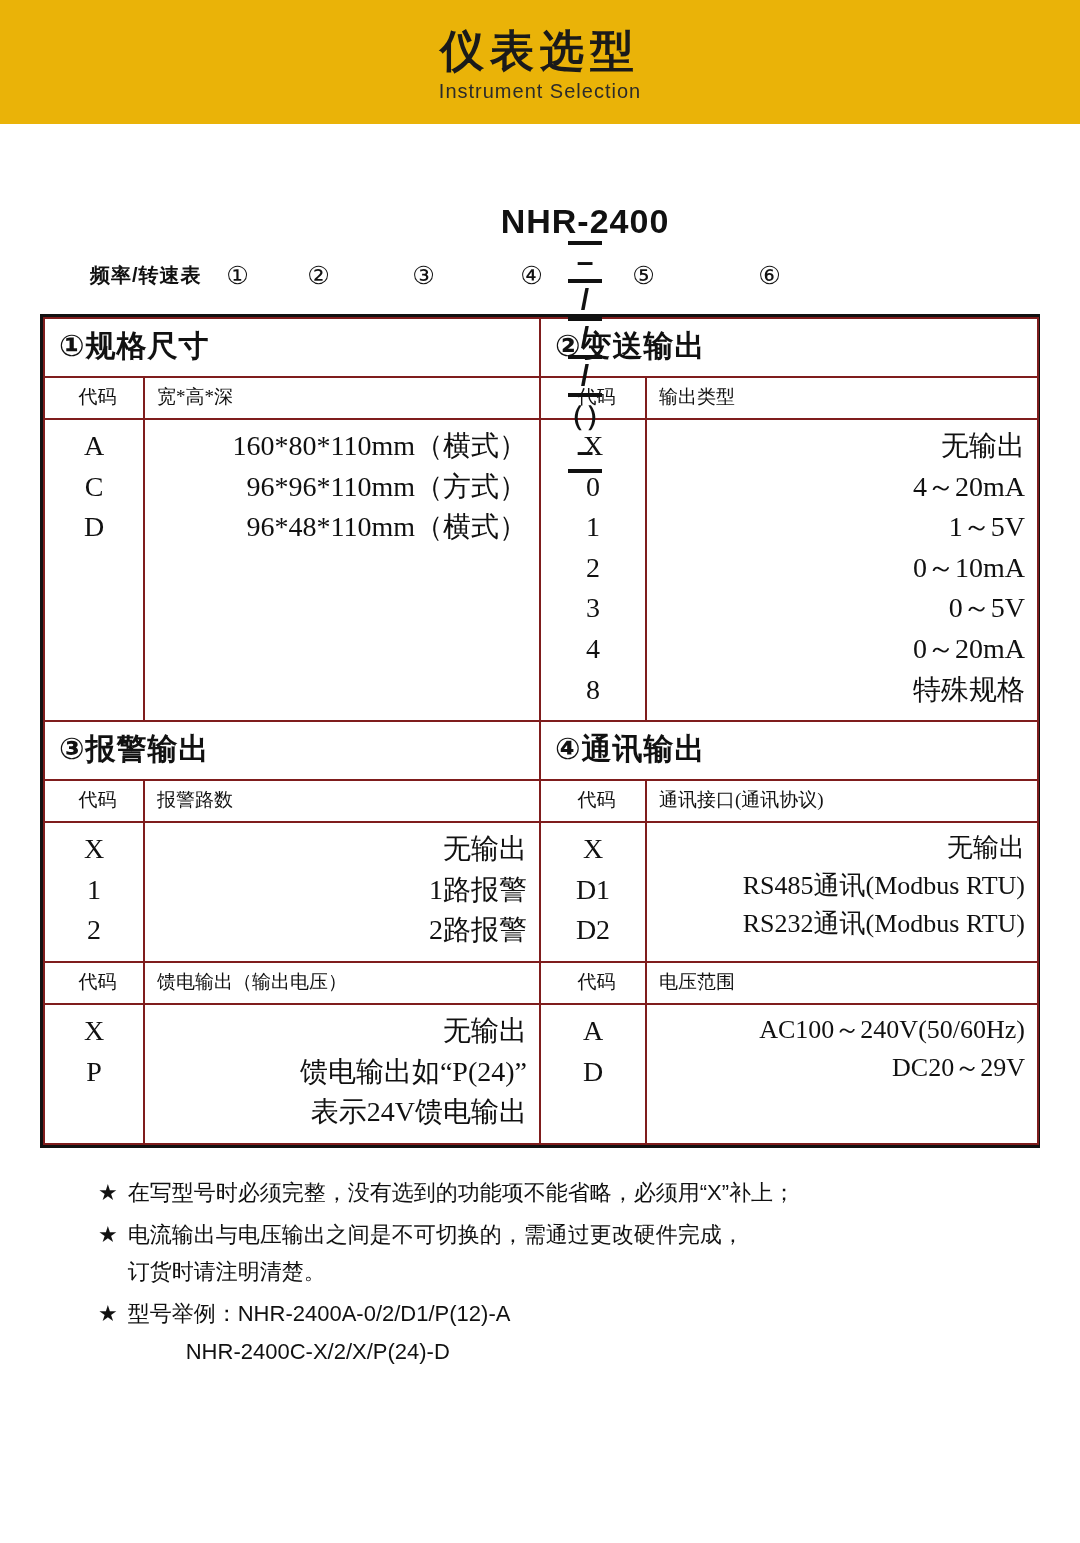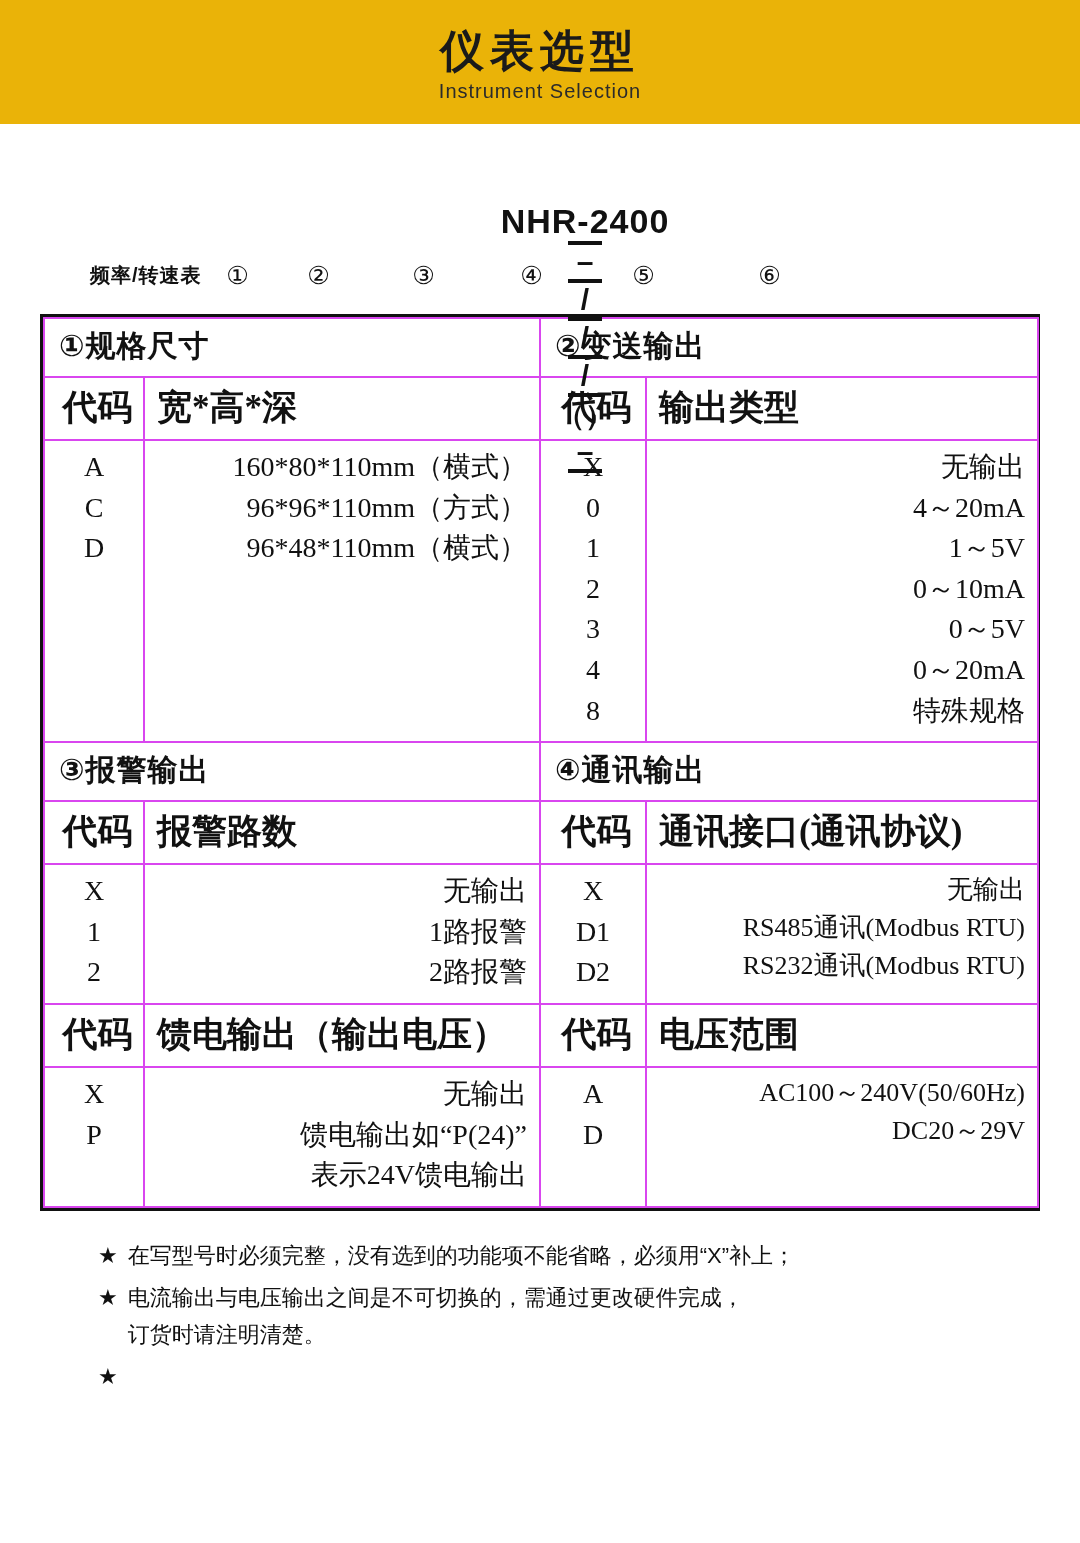--- a/index.html
+++ b/index.html
@@ -102,34 +102,34 @@
     margin: 18px auto 0 auto;
     width: 1000px;
     border: 3px solid #111;
   }
   table.sel {
     width: 100%;
     border-collapse: collapse;
     table-layout: fixed;
   }
   table.sel td {
-    border: 2px solid #d946ef;
+    border: 2px solid #7f1d1d;
     padding: 0;
     vertical-align: top;
   }
   .sect-title {
     font-family: "Liberation Sans", "DejaVu Sans", sans-serif;
     font-size: 30px;
     font-weight: bold;
     padding: 7px 14px 9px 14px;
     letter-spacing: 1px;
   }
   .colhead {
-    font-size: 35px;
-    font-weight: bold;
+    font-size: 19px;
+    font-weight: normal;
     padding: 6px 5px 8px 12px;
     font-family: "Liberation Serif", "DejaVu Serif", serif;
   }
   .code-cell {
     text-align: center;
     font-size: 28px;
     padding: 6px 4px 10px 4px;
     line-height: 1.45;
   }
   .desc-cell {
@@ -386,14 +386,18 @@
   </div>
   <div class="note">
     <span class="star">★</span>
     <span class="note-body">
       <span>电流输出与电压输出之间是不可切换的，需通过更改硬件完成，</span><br>
       <span class="note-sub">订货时请注明清楚。</span>
     </span>
   </div>
   <div class="note">
     <span class="star">★</span>
+    <span class="note-body">
+      <span>型号举例：NHR-2400A-0/2/D1/P(12)-A</span><br>
+      <span class="example-line2">NHR-2400C-X/2/X/P(24)-D</span>
+    </span>
   </div>
 </div>
 
 </body></html>

